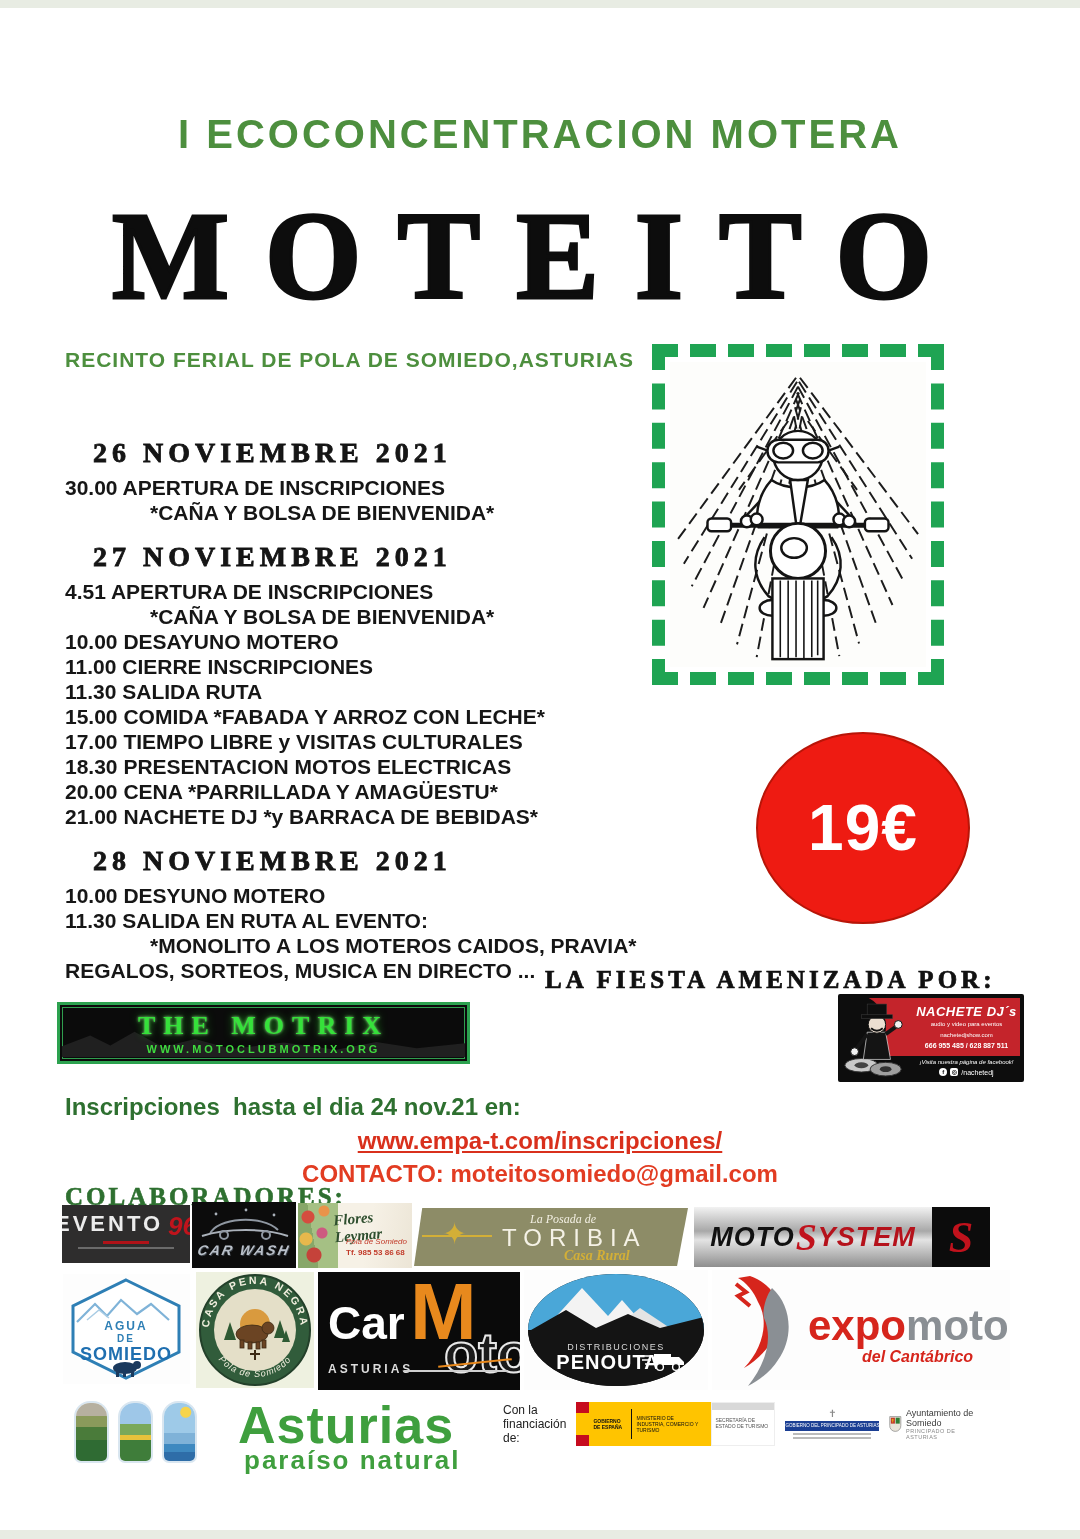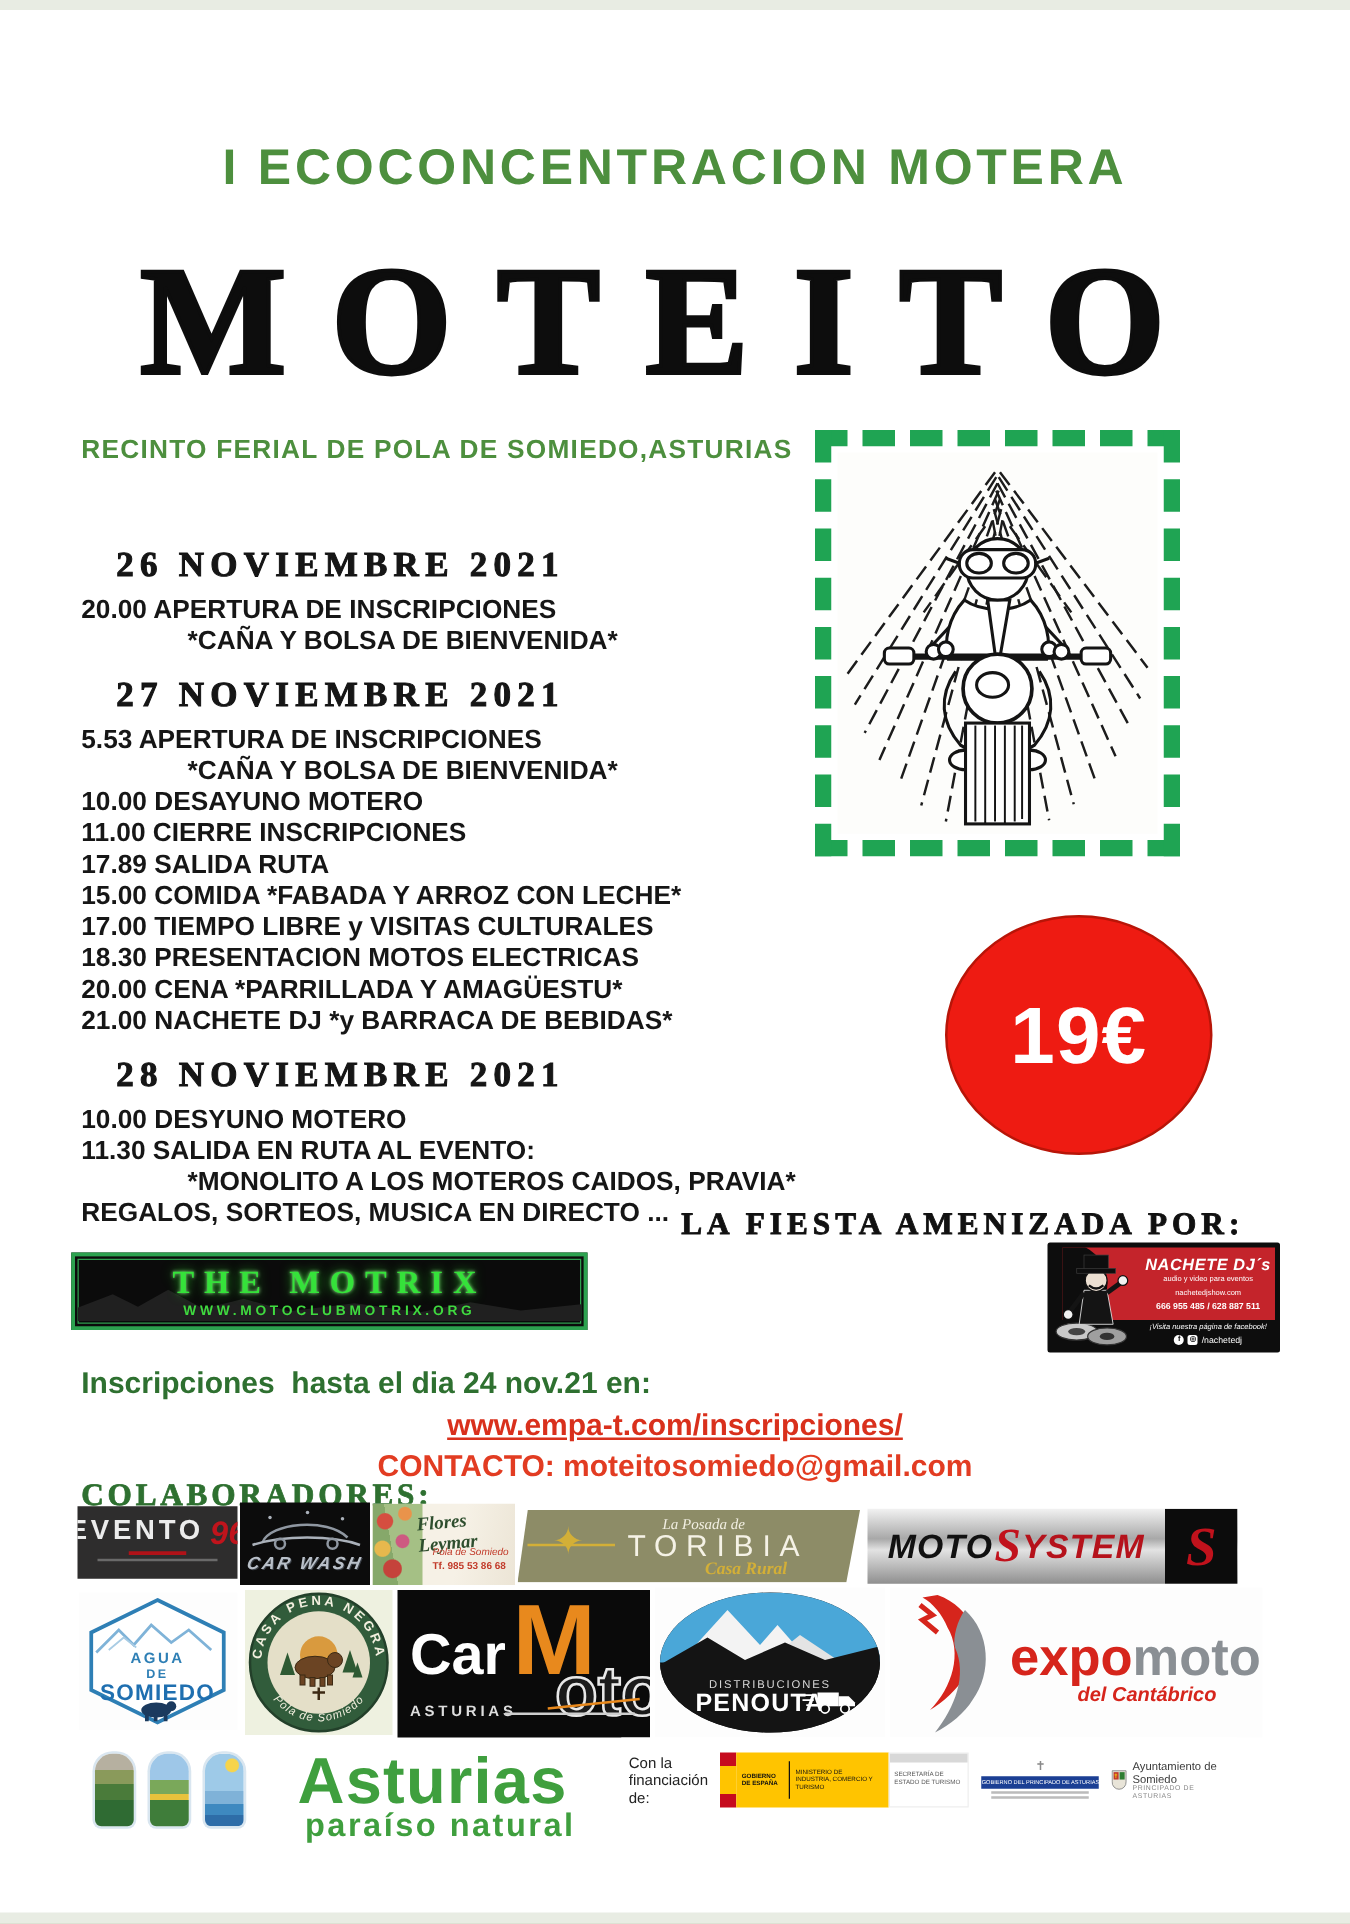--- a/index.html
+++ b/index.html
@@ -245,30 +245,30 @@
     </div>
   </div>
 
   <div class="abs" id="price-badge">
     <span>19€</span>
   </div>
 
   <div class="abs" id="schedule">
     <div class="day">
       <div class="s-date">26 NOVIEMBRE 2021</div>
-      <div class="s-line">20.00 APERTURA DE INSCRIPCIONES</div>
+      <div class="s-line">30.00 APERTURA DE INSCRIPCIONES</div>
       <div class="s-line indent">*CAÑA Y BOLSA DE BIENVENIDA*</div>
     </div>
     <div class="day">
       <div class="s-date">27 NOVIEMBRE 2021</div>
-      <div class="s-line">5.53 APERTURA DE INSCRIPCIONES</div>
+      <div class="s-line">4.51 APERTURA DE INSCRIPCIONES</div>
       <div class="s-line indent">*CAÑA Y BOLSA DE BIENVENIDA*</div>
       <div class="s-line">10.00 DESAYUNO MOTERO</div>
       <div class="s-line">11.00 CIERRE INSCRIPCIONES</div>
-      <div class="s-line">17.89 SALIDA RUTA</div>
+      <div class="s-line">11.30 SALIDA RUTA</div>
       <div class="s-line">15.00 COMIDA *FABADA Y ARROZ CON LECHE*</div>
       <div class="s-line">17.00 TIEMPO LIBRE y VISITAS CULTURALES</div>
       <div class="s-line">18.30 PRESENTACION MOTOS ELECTRICAS</div>
       <div class="s-line">20.00 CENA *PARRILLADA Y AMAGÜESTU*</div>
       <div class="s-line">21.00 NACHETE DJ *y BARRACA DE BEBIDAS*</div>
     </div>
     <div class="day">
       <div class="s-date">28 NOVIEMBRE 2021</div>
       <div class="s-line">10.00 DESYUNO MOTERO</div>
       <div class="s-line">11.30 SALIDA EN RUTA AL EVENTO:</div>

